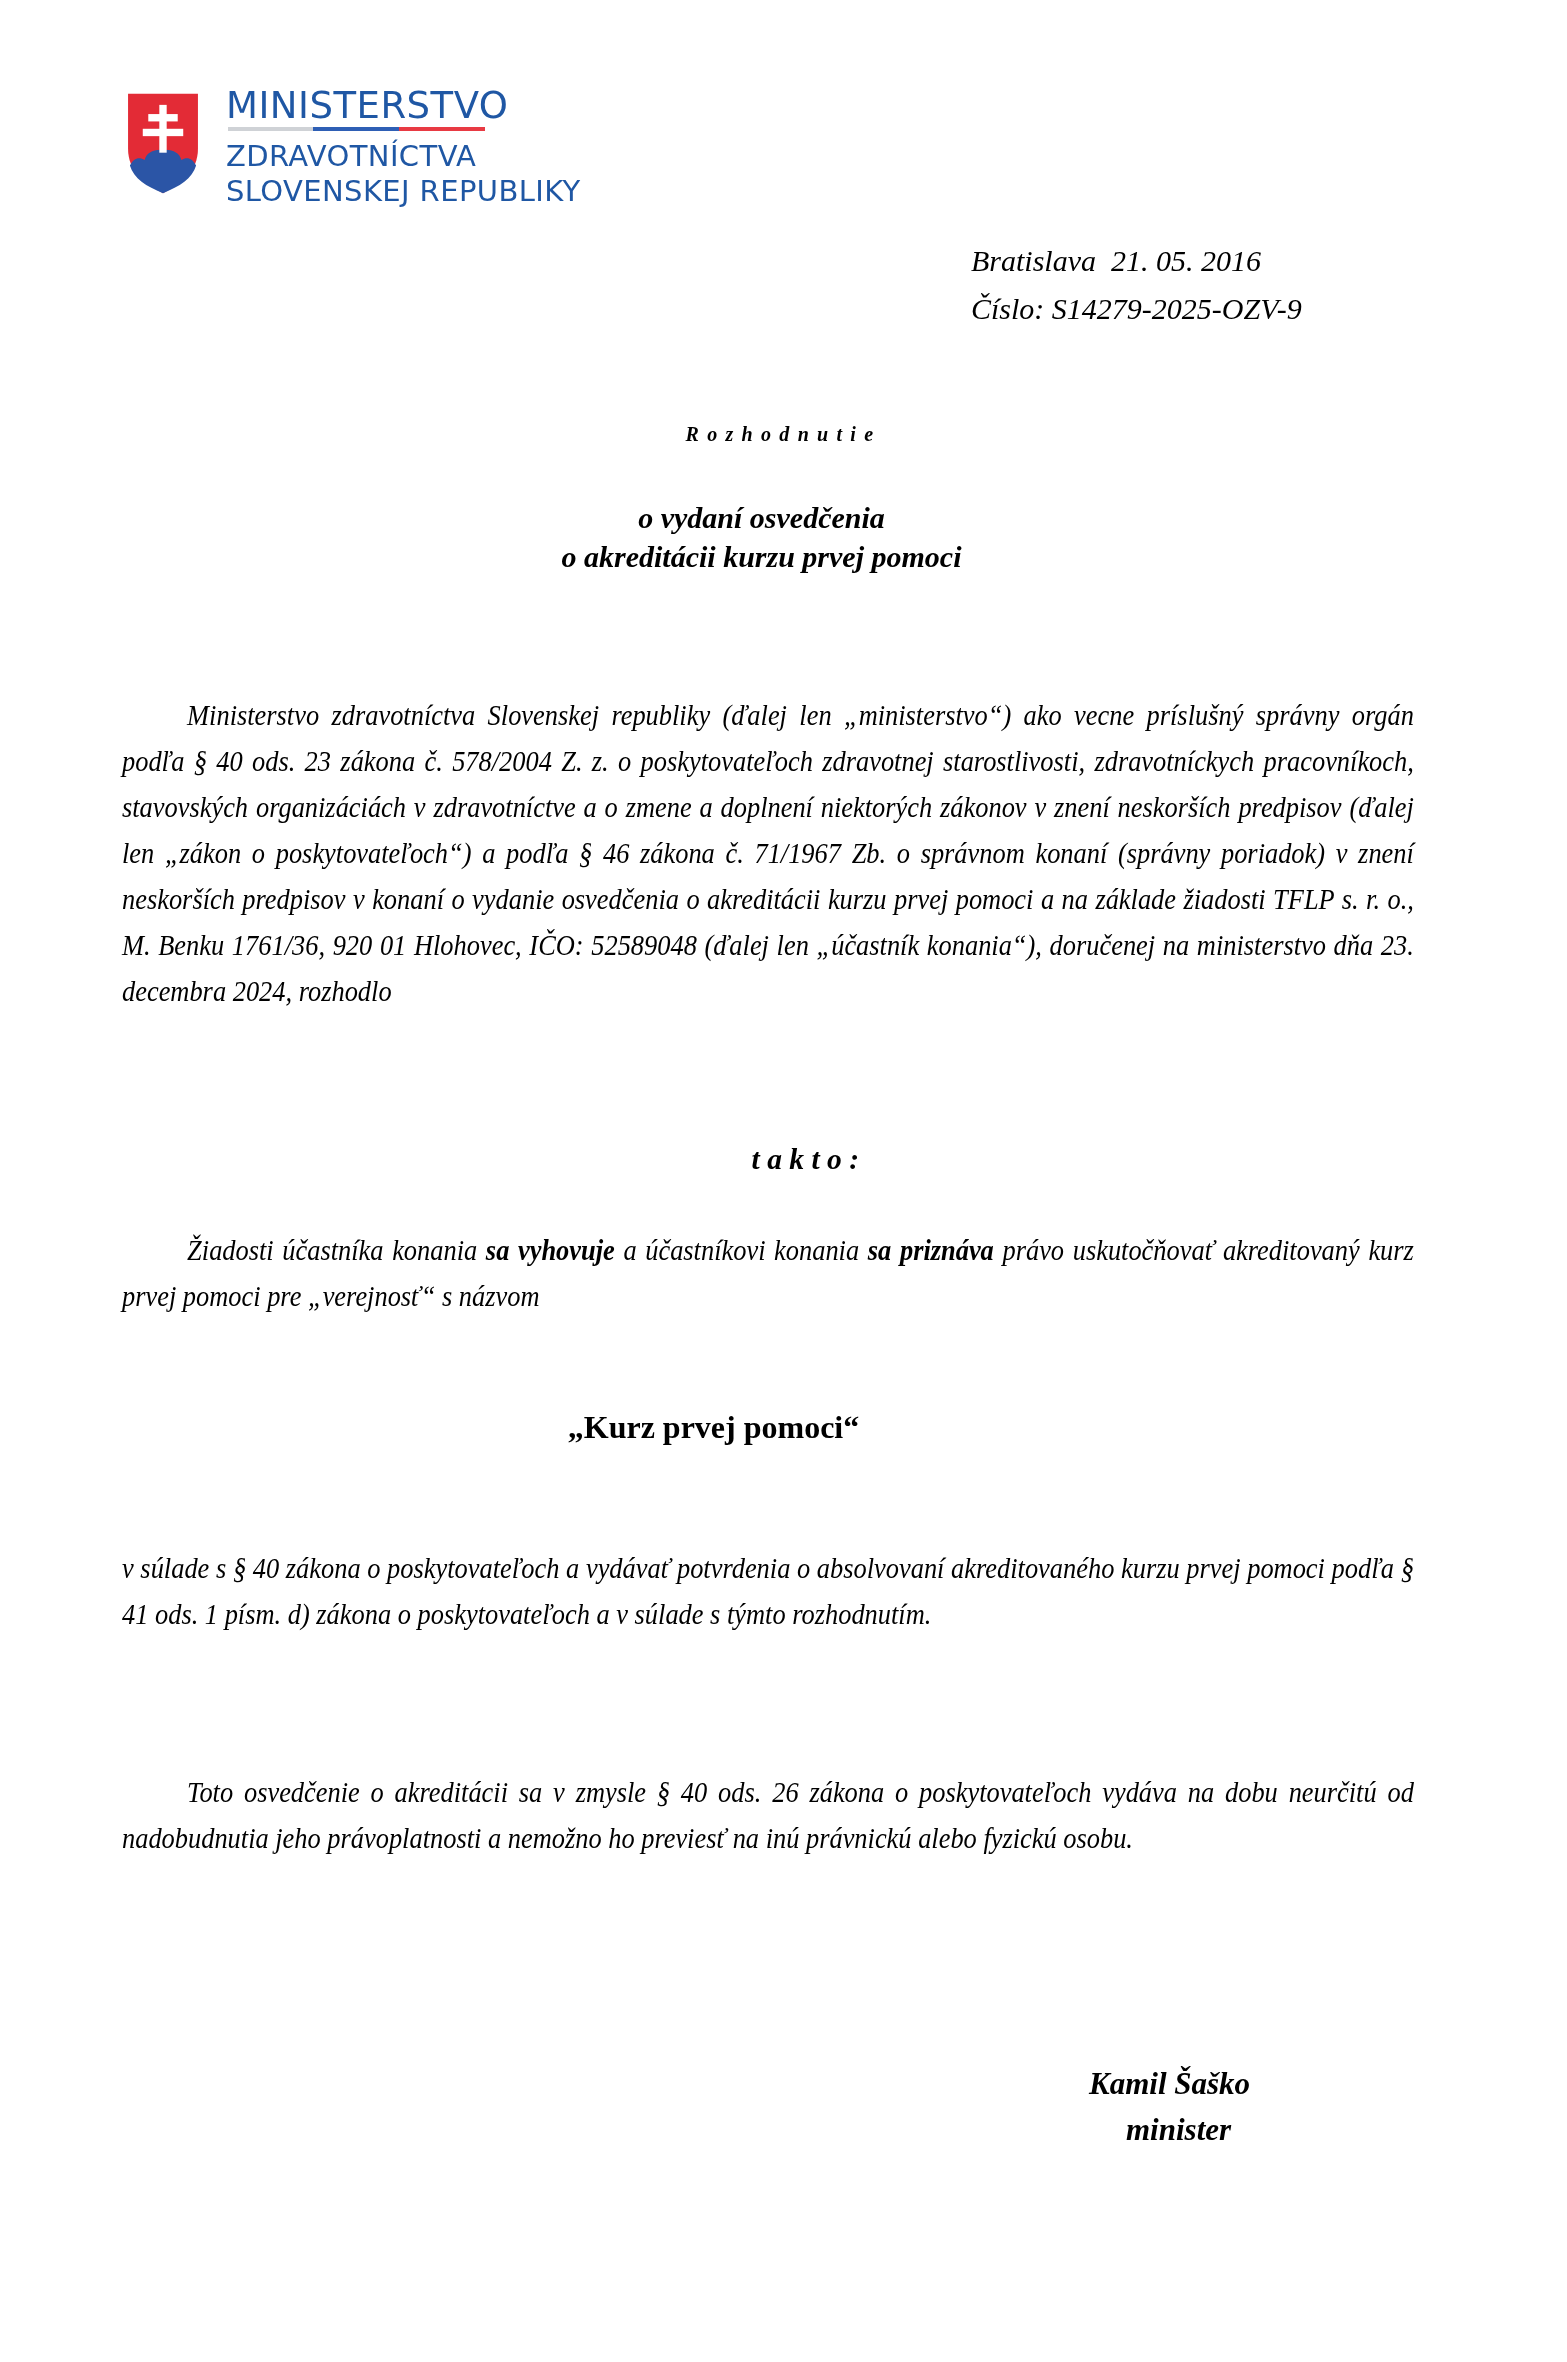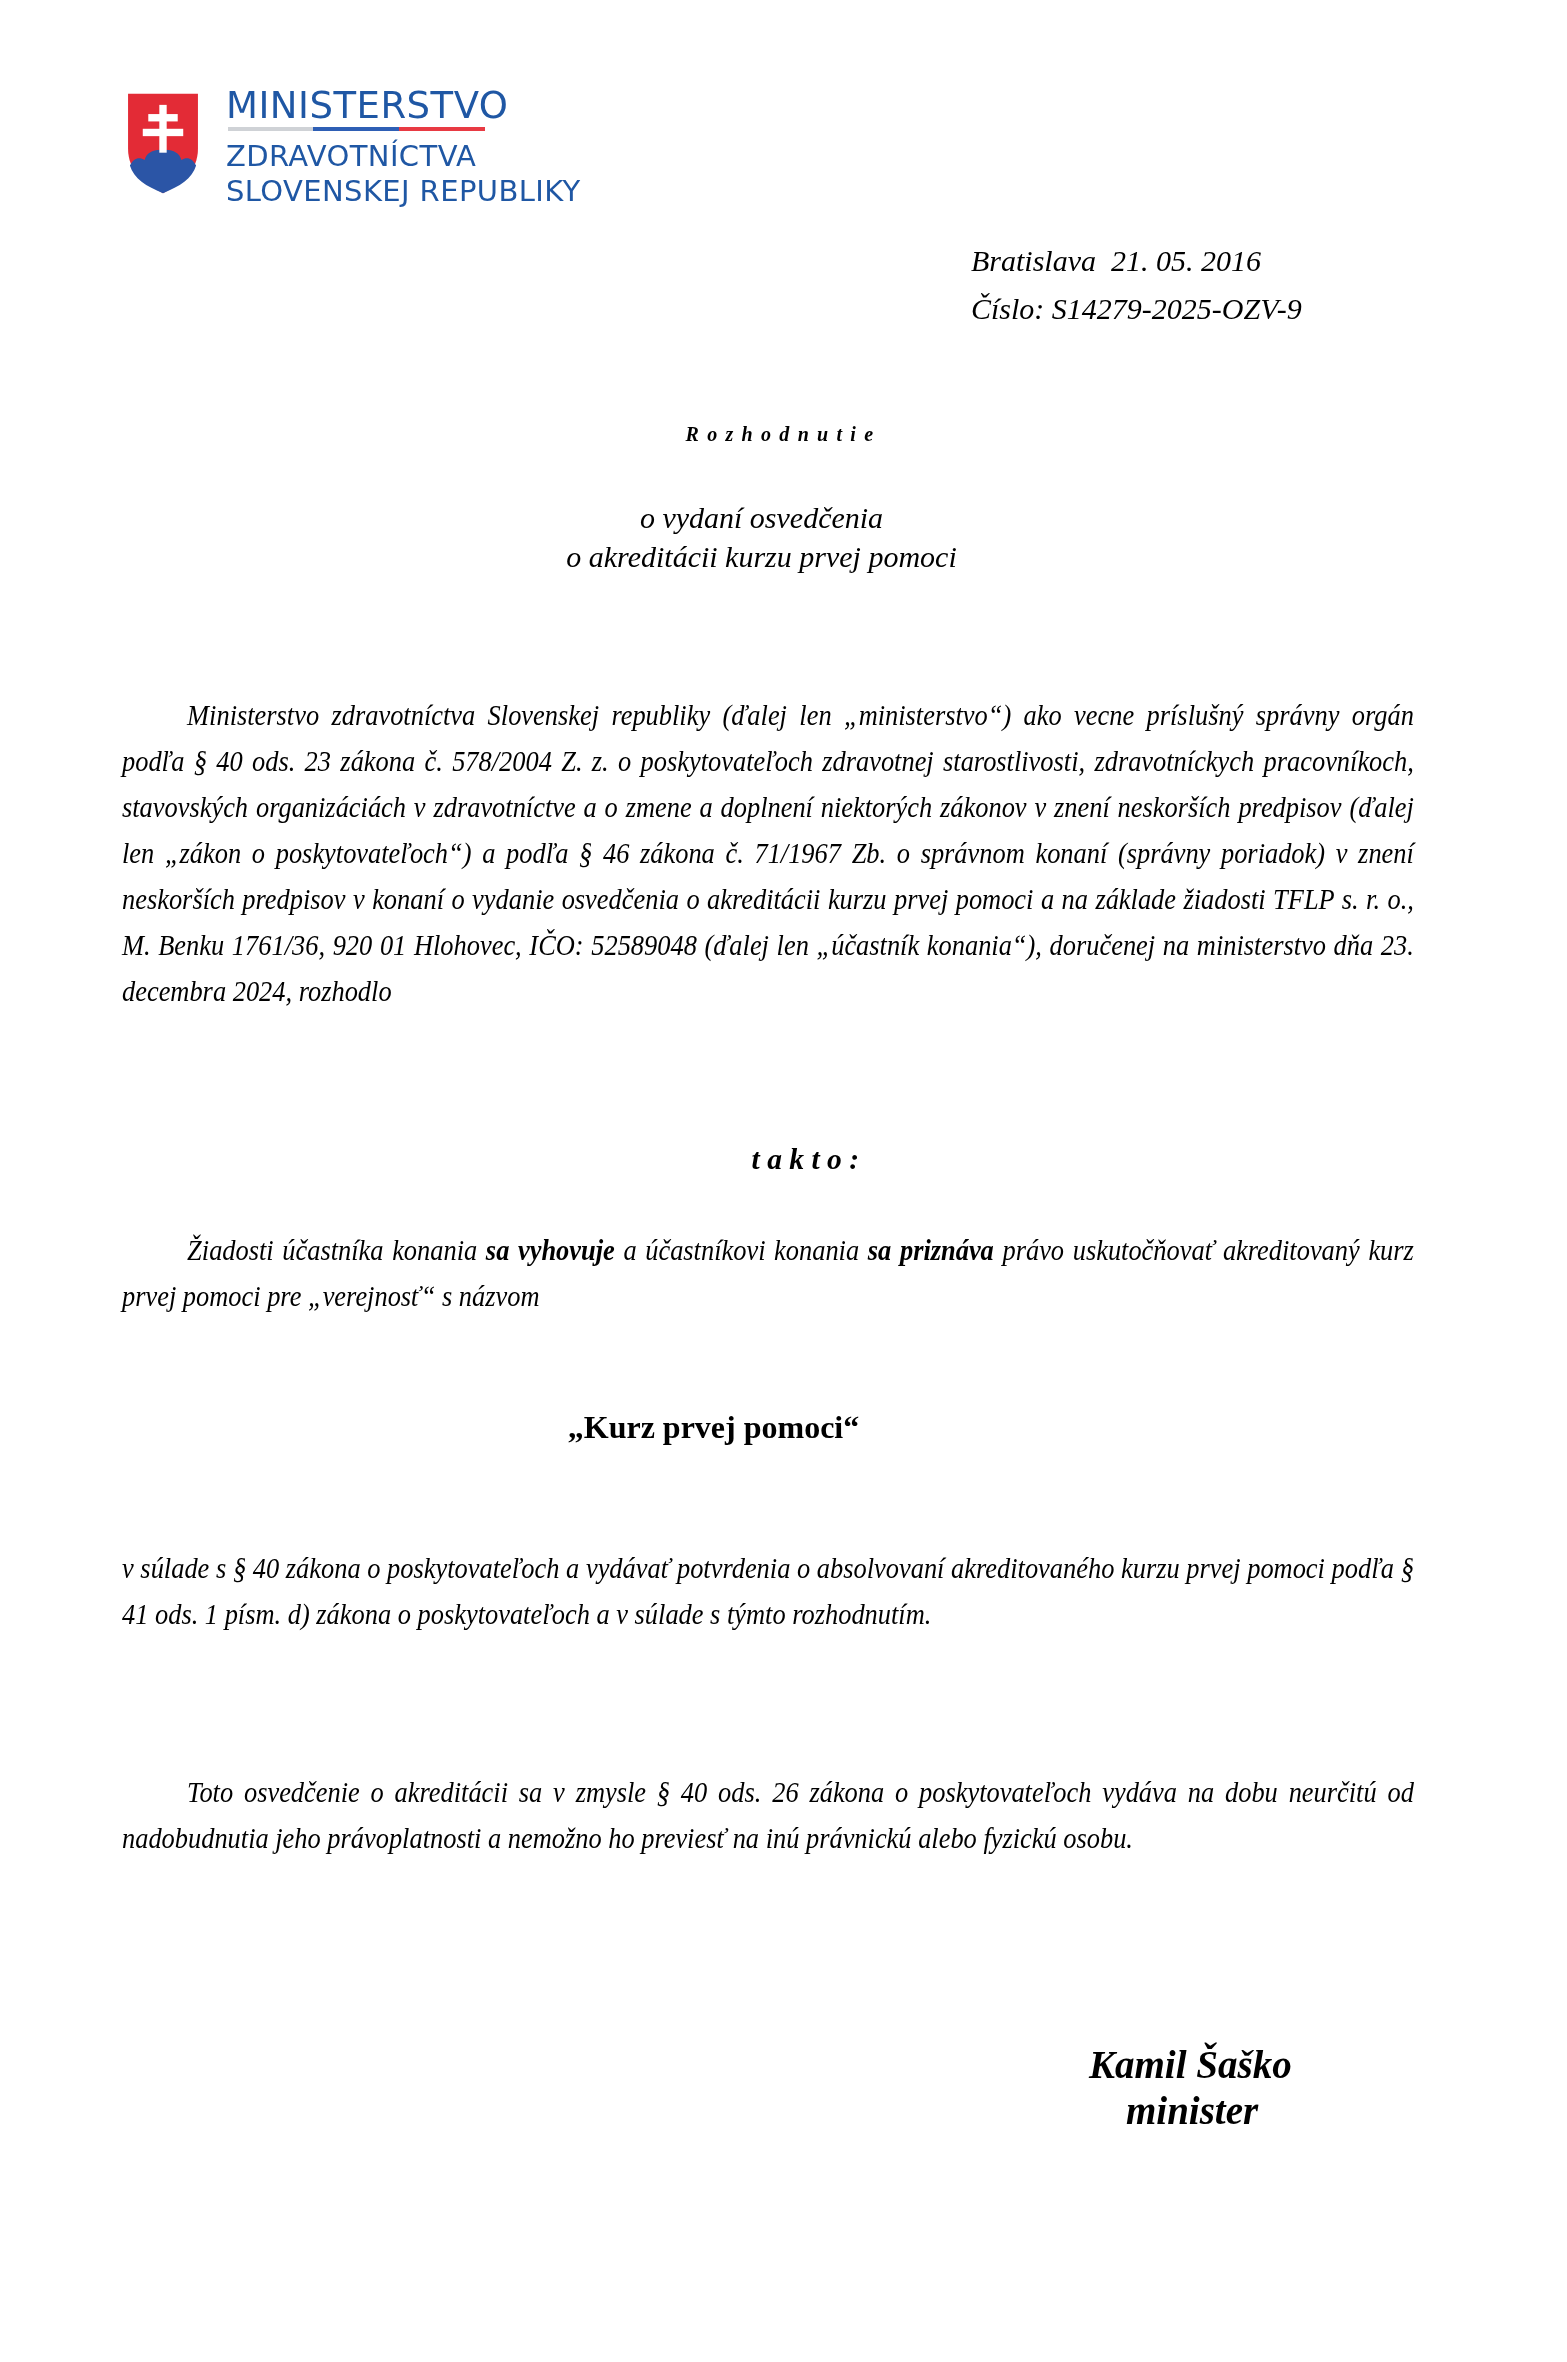--- a/index.html
+++ b/index.html
@@ -18,34 +18,34 @@
     .tc-red { background: #e83a43; }
     .mn-line2, .mn-line3 { font-size: 29px; letter-spacing: 0.4px; line-height: 35px; }
 
     
     .serif { font-family: "Liberation Serif", serif; }
     .meta { position: absolute; left: 971px; font-size: 30px; font-style: italic; }
     .meta-date { top: 244px; }
     .meta-num { top: 292px; }
 
     .title { position: absolute; left: 0; width: 1567px; text-align: center; font-weight: bold; font-style: italic; font-size: 20px; letter-spacing: 8.3px; top: 423px; }
-    .subtitle { position: absolute; left: 0; width: 1523px; text-align: center; font-weight: normal; font-style: italic; font-size: 30px; line-height: 39px; top: 498px; }
+    .subtitle { position: absolute; left: 0; width: 1523px; text-align: center; font-weight: bold; font-style: italic; font-size: 30px; line-height: 39px; top: 498px; }
     .subtitle div { display: block; }
 
     .para { position: absolute; left: 122px; width: 1292px; font-size: 30px; font-style: italic; line-height: 46px; text-align: justify; transform-origin: left top; }
     .para.indent { text-indent: 74px; }
     .p1 { top: 692px; }
     .takto { position: absolute; left: 0; width: 1532px; text-align: center; font-weight: bold; font-style: italic; font-size: 29.5px; letter-spacing: 7.4px; top: 1143px; padding-left: 43px; }
     .p2 { top: 1227px; }
     .course { position: absolute; left: 0; width: 1427px; text-align: center; font-weight: bold; font-size: 32px; top: 1409px; }
     .p3 { top: 1545px; }
     .p4 { top: 1769px; }
     b { font-weight: bold; }
 
-    .sign { position: absolute; left: 1089px; font-weight: bold; font-style: italic; font-size: 39px; }
+    .sign { position: absolute; left: 1089px; font-weight: bold; font-style: italic; font-size: 31px; margin-top: 24px; }
     .sign-name { top: 2042px; }
     .sign-role { top: 2088px; left: 1126px; }
   </style>
 </head>
 <body>
 
 <div class="page">
 
   <div class="logo">
     <svg class="crest" viewBox="0 0 80 112">

